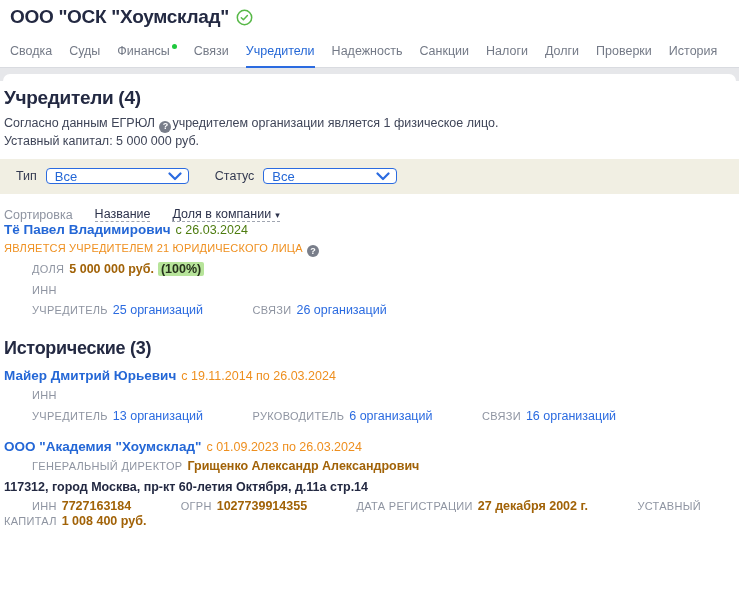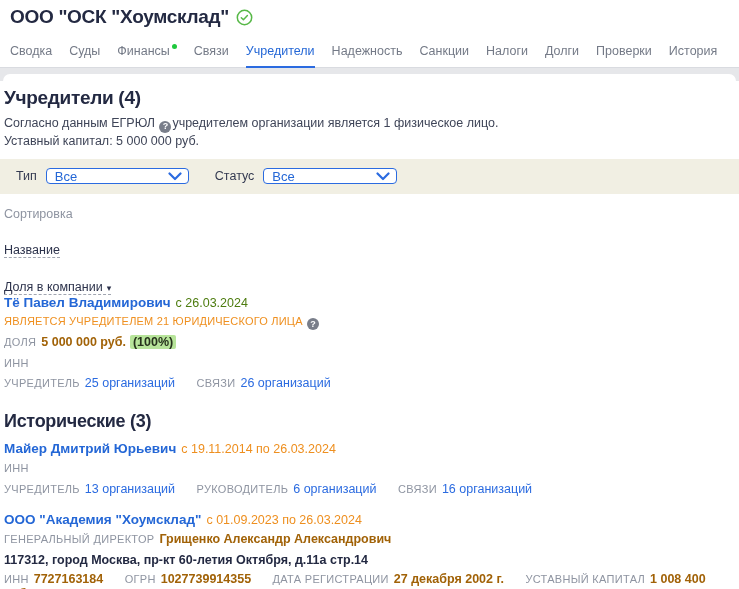--- a/index.html
+++ b/index.html
@@ -31,36 +31,36 @@
            font-size:9px; font-weight:bold; align-items:center; justify-content:center; vertical-align:-2px; margin:0 1px; cursor:pointer; }
   
   .filterbar { background:#f1efe3; margin:10px -10px 0; padding:9px 12px 10px 22px; display:flex; align-items:center; }
   .flabel { font-size:12.5px; color:#333950; margin-right:9px; }
   .sel { display:flex; align-items:center; justify-content:space-between; height:16px; border:1.5px solid #2b6be0;
          border-radius:4px; background:#fff; color:#2467d6; font-size:13px; padding:0 6px 0 8px; cursor:pointer; }
   .sel.type { width:143px; margin-right:26px; }
   .sel.status { width:134px; }
   .chev { display:inline-flex; }
   
-  .sortrow { display:flex; align-items:flex-start; gap:22px; margin-top:13px; font-size:12.5px;flex-direction:column; }
+  .sortrow { display:flex; align-items:flex-end; gap:22px; margin-top:13px; font-size:12.5px; }
   .sort-label { color:#8e94a1; }
   .sort-opt { color:#2c324b; border-bottom:1px dashed #a0a5b0; cursor:pointer; }
   .sort-arrow { font-size:9px; color:#2c324b; margin-left:4px; }
   
   .group-heading { font-size:18px; font-weight:bold; letter-spacing:-0.3px; color:#232942; margin:19px 0 9px; }
   .entry { margin-bottom:15px; }
   .name-row { font-size:13.5px; margin-bottom:4px; }
   .name-link { color:#2467d6; font-weight:bold; text-decoration:none; cursor:pointer; }
   .period { font-size:12.5px; margin-left:5px; }
   .period.gray { color:#4d7c0f; }
   .period.orange { color:#ee8f1f; }
   .notice-row { font-size:11px; color:#ef9020; letter-spacing:0.2px; margin:5px 0 2px; }
   .attr-row { font-size:12.5px; margin-top:5px; line-height:1.25; }
   .pair { margin-right:18px; }
-  .label { color:#8e94a1; font-size:11px; letter-spacing:0.3px; }
+  .label { color:#8e94a1; font-size:11px; letter-spacing:0.3px;margin-left:28px; }
   .val { font-weight:bold; color:#a16207; margin-left:5px; }
   .pct { background:#b7e49a; color:#26321c; font-weight:bold; padding:0 3px; border-radius:2px; margin-left:4px; }
   .count-link { color:#2b6be0; margin-left:5px; cursor:pointer; text-decoration:none;text-align:center; }
   .addr-row { font-size:12.5px; font-weight:bold; color:#232942; margin-top:5px; }
 </style>
 </head>
 <body>
 
 <div class="header">
   <div class="title-row">

